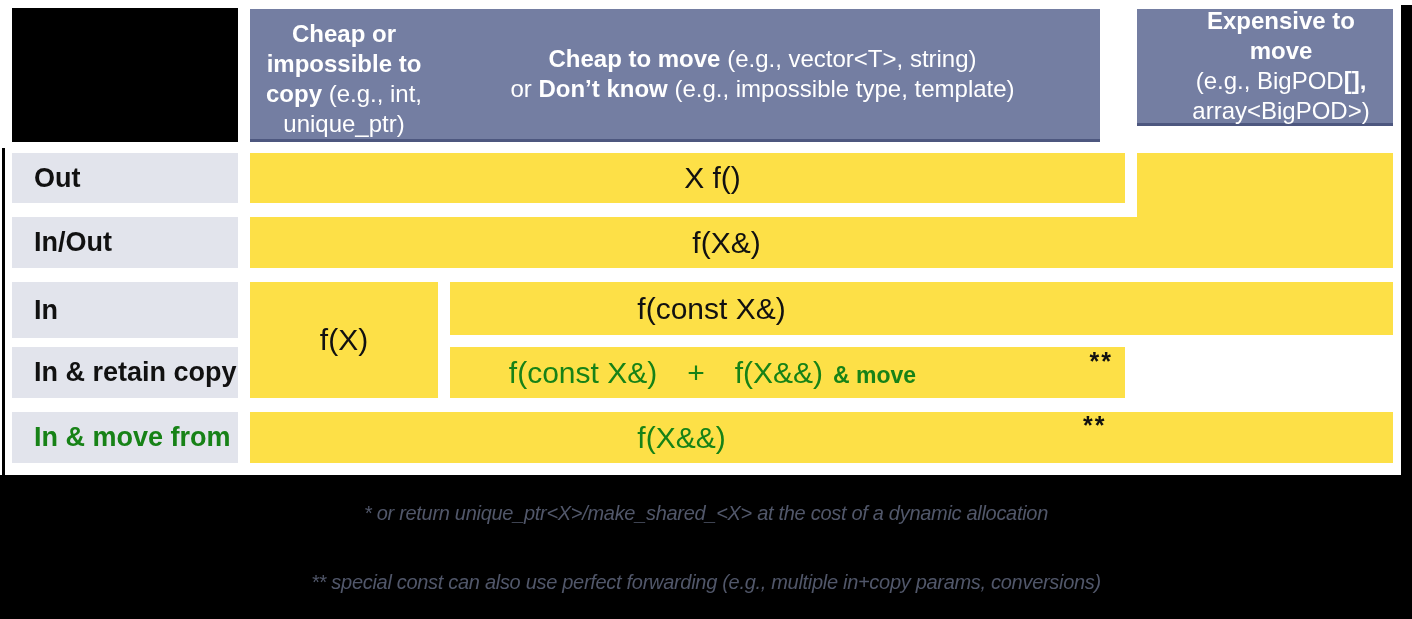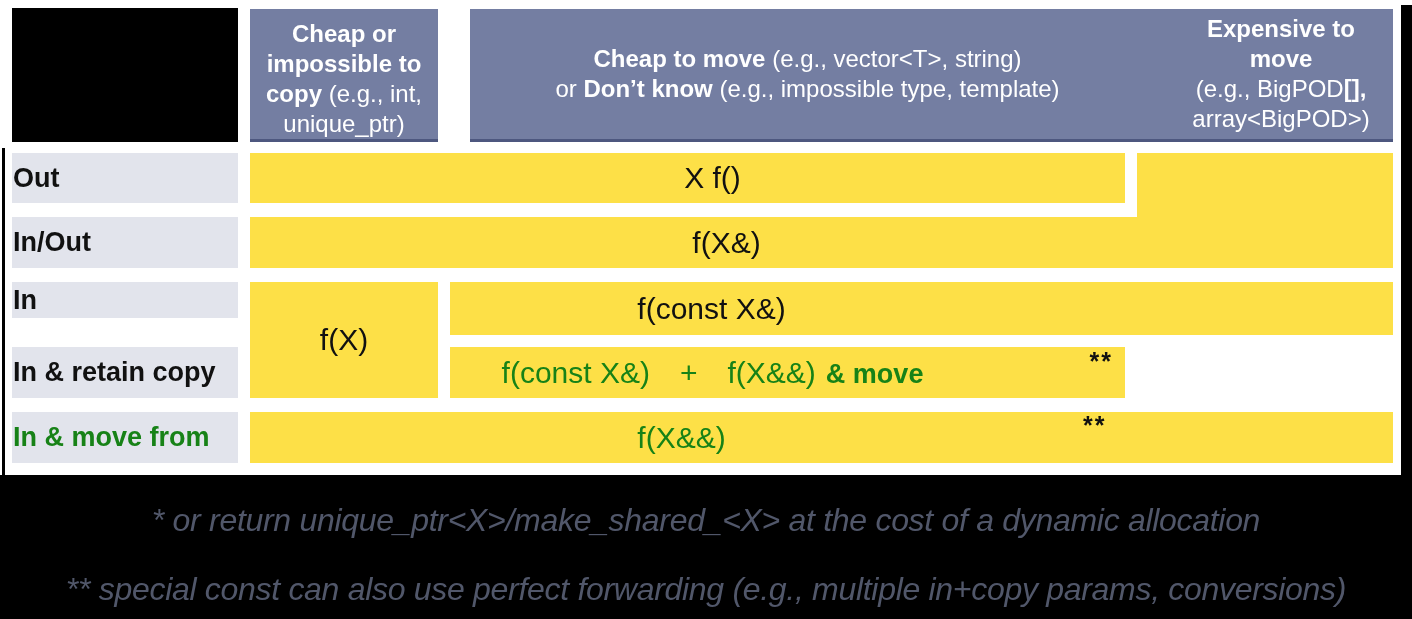--- a/index.html
+++ b/index.html
@@ -24,95 +24,95 @@
     box-sizing:border-box;
     padding:0 4px;
   }
   .hdr b{font-weight:700;}
 
   
   .lbl{
     background:#e2e4ec;
     display:flex;align-items:center;
     font-weight:700;font-size:27px;color:#111111;
-    padding-left:1px;box-sizing:border-box;
+    padding-left:22px;box-sizing:border-box;
   }
   .lbl.green{color:#178217;}
 
   
   .cell{
     background:#fde047;
     display:flex;align-items:center;justify-content:center;
     font-size:30px;color:#111111;
   }
   .code-shift{display:inline-block;}
   .greengrp{color:#178217;display:flex;align-items:baseline;white-space:pre;}
   .greengrp .plus{margin:0 30px;}
-  .greengrp .small{font-size:27px;margin-left:10px;font-weight:700;}
+  .greengrp .small{font-size:23px;margin-left:10px;font-weight:700;}
   .stars{
     position:absolute;
     font-weight:700;font-size:25px;color:#111111;
     letter-spacing:2px;
   }
 
   
   .footer{background:#000000;}
   .footnote{
     position:absolute;width:100%;
     text-align:center;
     font-style:italic;
-    font-size:32px;
+    font-size:20px;
     color:#51576a;
     letter-spacing:-0.3px;
   }
 </style>
 </head>
 <body>
 
 <div class="slide">
 
   <div class="abs black" style="left:12px;top:8px;width:226px;height:134px;"></div>
 
   <div class="abs black" style="left:2px;top:148px;width:3px;height:327px;"></div>
   <div class="abs black" style="left:1401px;top:5px;width:11px;height:470px;"></div>
 
   <div class="abs hdr" style="left:250px;top:9px;width:188px;height:133px;justify-content:flex-end;">
     <div>
       <b>Cheap or impossible to copy</b><span> (e.g., int, unique_ptr)</span>
     </div>
   </div>
 
-  <div class="abs hdr" style="left:470px;top:9px;width:675px;height:133px;">
+  <div class="abs hdr" style="left:425px;top:9px;width:675px;height:133px;">
     <div>
       <b>Cheap to move</b><span> (e.g., vector&lt;T&gt;, string)</span>
     </div>
     <div>
       <span>or </span><b>Don’t know</b><span> (e.g., impossible type, template)</span>
     </div>
   </div>
 
-  <div class="abs hdr" style="left:1137px;top:9px;width:256px;height:133px;padding-left:36px;">
+  <div class="abs hdr" style="left:1137px;top:9px;width:256px;height:117px;padding-left:36px;">
     <div>
       <b>Expensive to move</b>
     </div>
     <div>
       <span>(e.g., BigPOD</span><b>[],</b>
     </div>
     <div>
       <span>array&lt;BigPOD&gt;)</span>
     </div>
   </div>
 
   <div class="abs lbl" style="left:12px;top:153px;width:226px;height:50px;">
     <span>Out</span>
   </div>
   <div class="abs lbl" style="left:12px;top:217px;width:226px;height:51px;">
     <span>In/Out</span>
   </div>
-  <div class="abs lbl" style="left:12px;top:282px;width:226px;height:36px;">
+  <div class="abs lbl" style="left:12px;top:282px;width:226px;height:56px;">
     <span>In</span>
   </div>
   <div class="abs lbl" style="left:12px;top:347px;width:226px;height:51px;">
     <span>In &amp; retain copy</span>
   </div>
   <div class="abs lbl green" style="left:12px;top:412px;width:226px;height:51px;">
     <span>In &amp; move from</span>
   </div>
 
   <div class="abs cell" style="left:1137px;top:153px;width:256px;height:115px;"></div>

